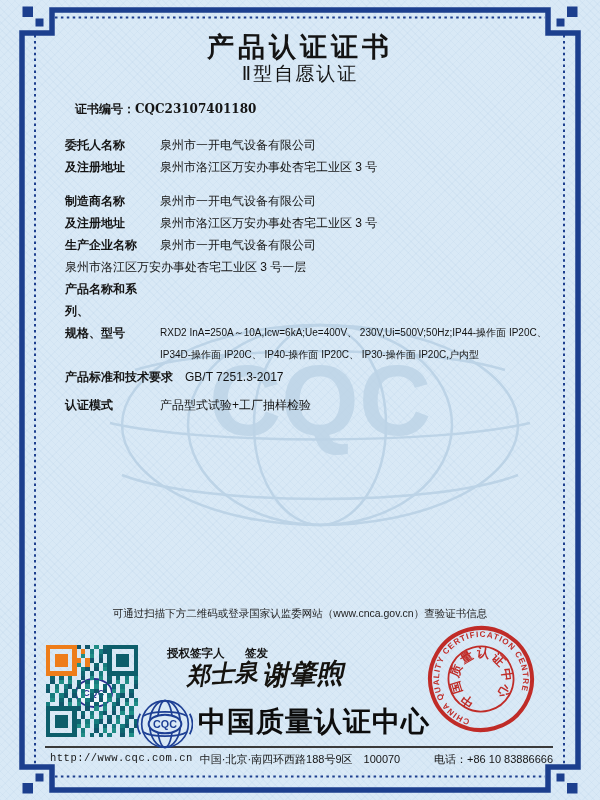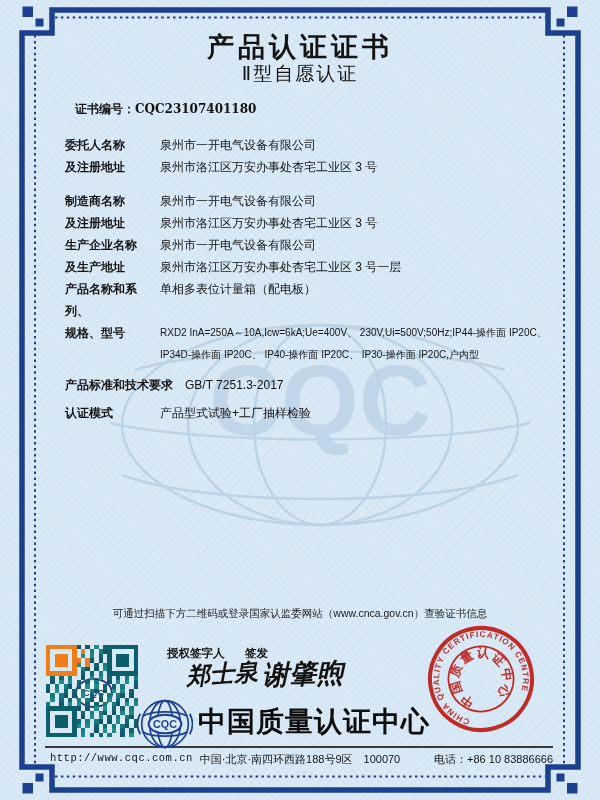--- a/index.html
+++ b/index.html
@@ -21,21 +21,21 @@
   
   #watermark-svg{position:absolute;left:105px;top:315px;z-index:1;pointer-events:none;}
   
   .title{left:0;right:0;top:29px;text-align:center;font-size:27px;font-weight:bold;letter-spacing:4px;z-index:10;}
   .subtitle{left:0;right:0;top:61px;text-align:center;font-size:19px;letter-spacing:2px;z-index:10;}
   .certno{left:75px;top:101px;font-family:"DejaVu Serif","Liberation Serif",serif;font-size:12px;font-weight:bold;z-index:10;}
   .dates{left:377px;top:97px;font-family:"DejaVu Serif","Liberation Serif",serif;font-size:11.5px;font-weight:bold;line-height:16px;z-index:10;}
   
   .fields{left:65px;top:134px;width:492px;font-size:12px;line-height:22px;z-index:10;}
   .group{margin:0 0 0 0;}
-  .g1{margin-bottom:12px}.g2{margin-bottom:0}.g3{margin-bottom:0}.g4{margin-bottom:8px}.g5{margin-bottom:6px}
+  .g1{margin-bottom:12px}.g2{margin-bottom:0}.g3{margin-bottom:0}.g4{margin-bottom:0}.g5{margin-bottom:6px}
   .row{display:flex;}
   .lbl{width:95px;flex:0 0 95px;font-weight:bold;}
   .val{flex:1;white-space:nowrap;}
   .val-sm{font-size:10px;letter-spacing:0;}
   .note{margin-left:-18px;margin-top:6px;font-family:"DejaVu Serif","Liberation Serif",serif;font-style:italic;font-size:12px;letter-spacing:.5px;white-space:nowrap;}
   
   .verify{left:0;right:0;top:607px;text-align:center;font-size:10.5px;color:#222;z-index:10;}
   .sig-label{font-size:11.5px;font-weight:bold;z-index:10;}
   .sig-name{font-family:"DejaVu Serif","Liberation Serif",serif;font-style:italic;font-weight:bold;z-index:10;color:#15130f;}
   
@@ -118,28 +118,26 @@
           <span class="lbl">及注册地址</span>
           <span class="val">泉州市洛江区万安办事处杏宅工业区 3 号</span>
         </div>
     </div>
     <div class="group g3">
       <div class="row">
           <span class="lbl">生产企业名称</span>
           <span class="val">泉州市一开电气设备有限公司</span>
         </div>
       <div class="row">
-          <span class="lbl">及生产地址</span>
           <span class="val">泉州市洛江区万安办事处杏宅工业区 3 号一层</span>
         </div>
     </div>
     <div class="group g4">
       <div class="row">
           <span class="lbl">产品名称和系列、</span>
-          <span class="val">单相多表位计量箱（配电板）</span>
         </div>
       <div class="row">
           <span class="lbl">规格、型号</span>
           <span class="val val-sm">RXD2 InA=250A～10A,Icw=6kA;Ue=400V、 230V,Ui=500V;50Hz;IP44-操作面 IP20C、</span>
         </div>
       <div class="row">
           <span class="lbl"></span>
           <span class="val val-sm">IP34D-操作面 IP20C、 IP40-操作面 IP20C、 IP30-操作面 IP20C,户内型</span>
         </div>
     </div>

